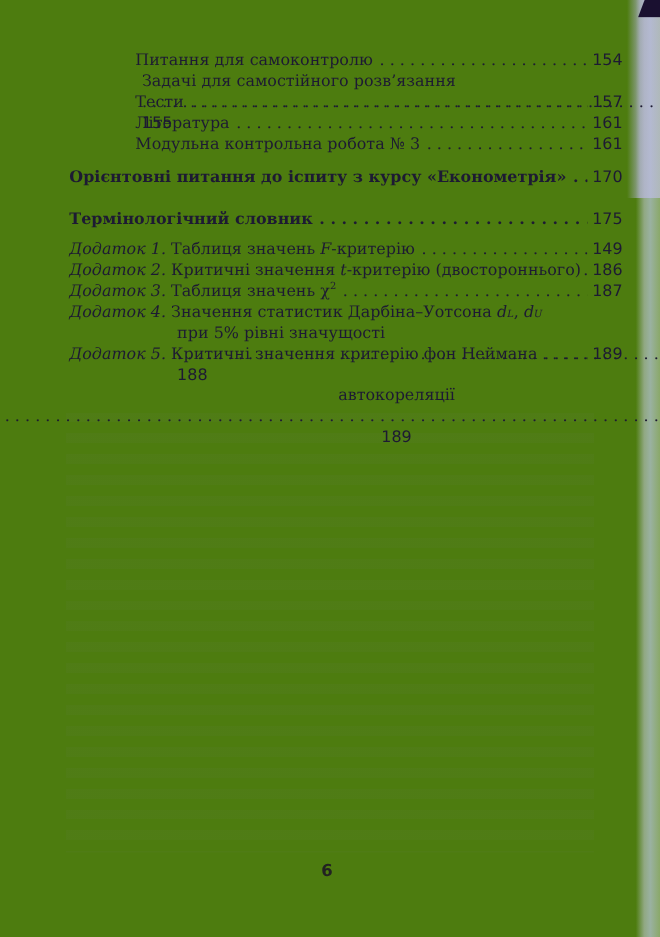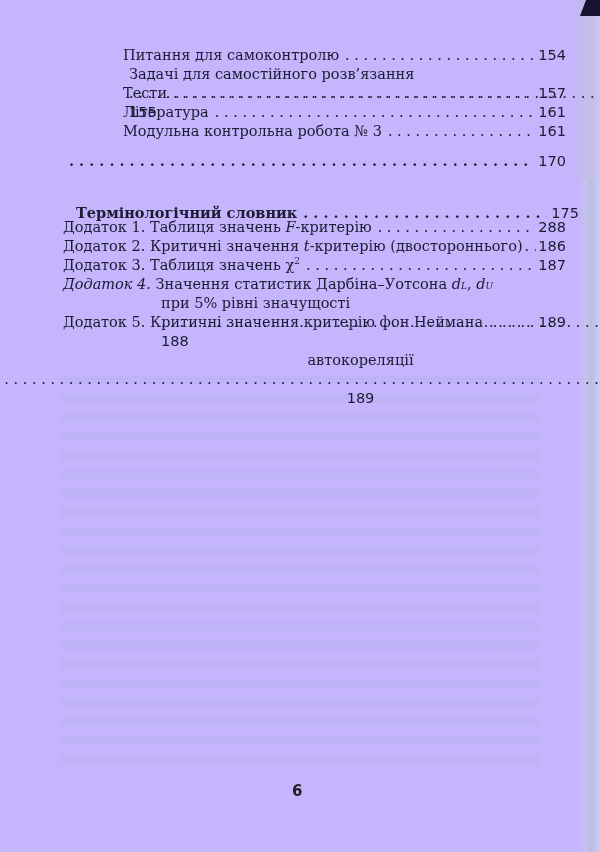--- a/index.html
+++ b/index.html
@@ -11,21 +11,21 @@
     }
     body {
       position: relative;
       font-family: "DejaVu Serif", "Liberation Serif", serif;
       color: #1d1a33;
     }
     .page {
       position: absolute;
       left: 0; top: 0;
       width: 600px; height: 852px;
-      background: #c4b5fd;
+      background: #4d7c0f;
     }
     
     .binding-shadow {
       position: absolute;
       right: 0; top: 0;
       width: 22px;
       height: 852px;
       background: linear-gradient(to right,
         rgba(255,255,255,0) 0%,
         rgba(200,205,225,0.55) 35%,
@@ -71,20 +71,21 @@
     .toc-line .page-num {
       flex: 0 0 auto;
       font-weight: normal;
       font-family: "DejaVu Sans", "Liberation Sans", sans-serif;
     }
     .sub { left: 123px; width: 443px; }
     .main { left: 63px; width: 503px; font-weight: bold; }
     .main .label { font-weight: bold; }
     .app { left: 63px; width: 503px; }
     .app .prefix {
+      font-style: italic;
       font-family: "DejaVu Serif", "Liberation Serif", serif;
     }
     .app-cont { left: 155px; width: 411px; flex-direction: column; }
     .app-first {
       position: absolute;
       left: 63px;
       font-size: 14.5px;
       line-height: 19px;
       white-space: nowrap;
     }
@@ -141,36 +142,37 @@
     <span class="dots"></span>
     <span class="page-num">161</span>
   </div>
   <div class="toc-line sub" style="top:122px;">
     <span class="label">Модульна контрольна робота № 3</span>
     <span class="dots"></span>
     <span class="page-num">161</span>
   </div>
 
   <div class="toc-line main" style="top:151px;">
+    <span class="label">Орієнтовні питання до іспиту з курсу «Економетрія»</span>
     <span class="dots"></span>
     <span class="page-num">170</span>
   </div>
-  <div class="toc-line main" style="top:203px;margin-left:13px;">
+  <div class="toc-line main" style="top:190px;">
     <span class="label">Термінологічний словник</span>
     <span class="dots"></span>
     <span class="page-num">175</span>
   </div>
 
   <div class="toc-line app" style="top:218px;">
     <span class="label">
       <span class="prefix">Додаток 1.</span>
       <span>Таблиця значень </span><span class="ital">F</span><span>-критерію</span>
     </span>
     <span class="dots"></span>
-    <span class="page-num">288</span>
+    <span class="page-num">149</span>
   </div>
 
   <div class="toc-line app" style="top:237px;">
     <span class="label">
       <span class="prefix">Додаток 2.</span>
       <span>Критичні значення </span><span class="ital">t</span><span>-критерію (двостороннього)</span>
     </span>
     <span class="dots" style="margin:0 2px;"></span>
     <span class="page-num">186</span>
   </div>

